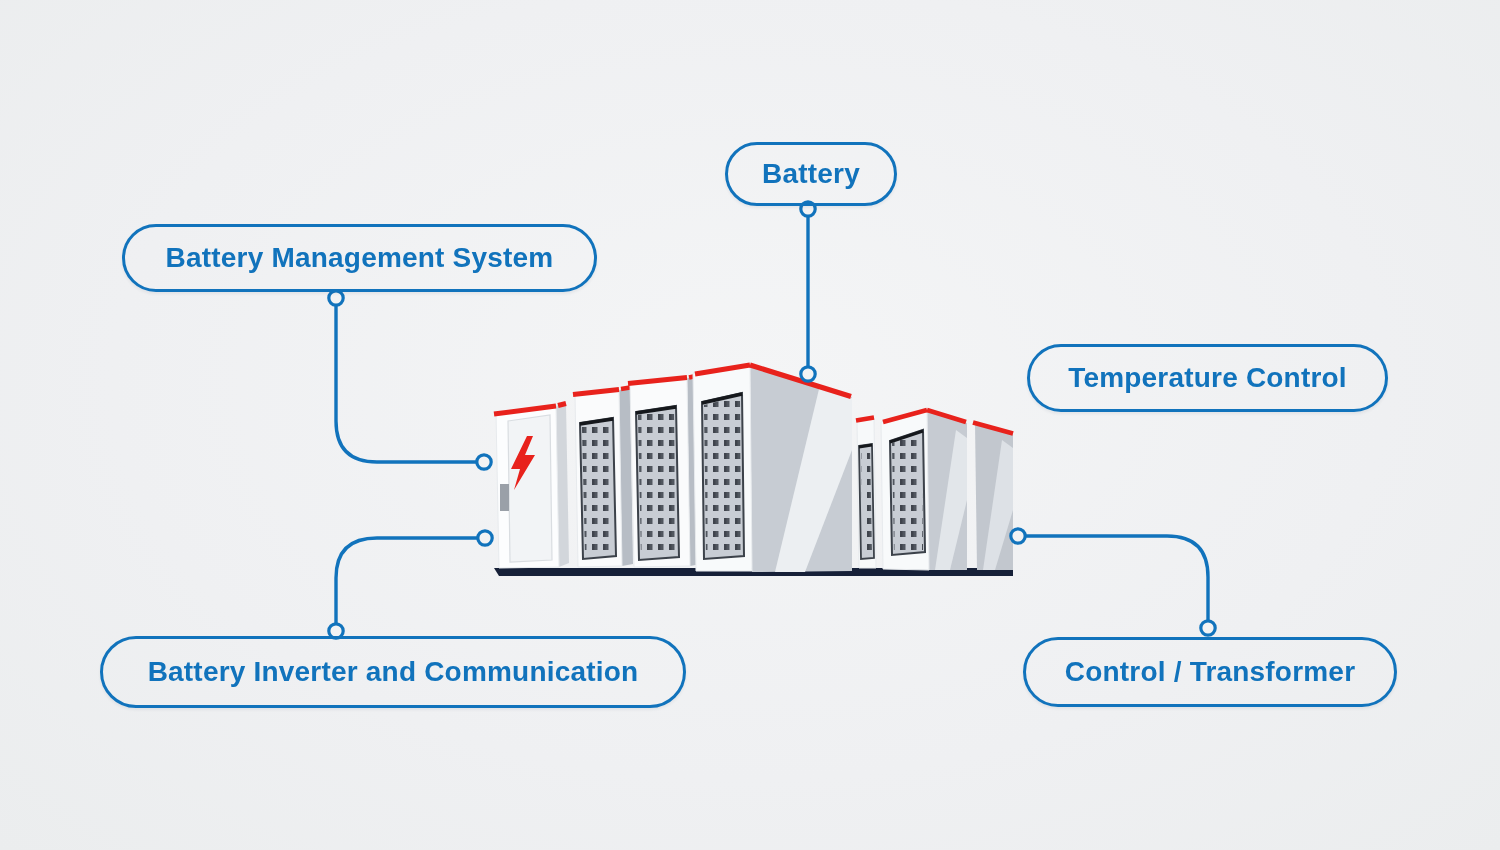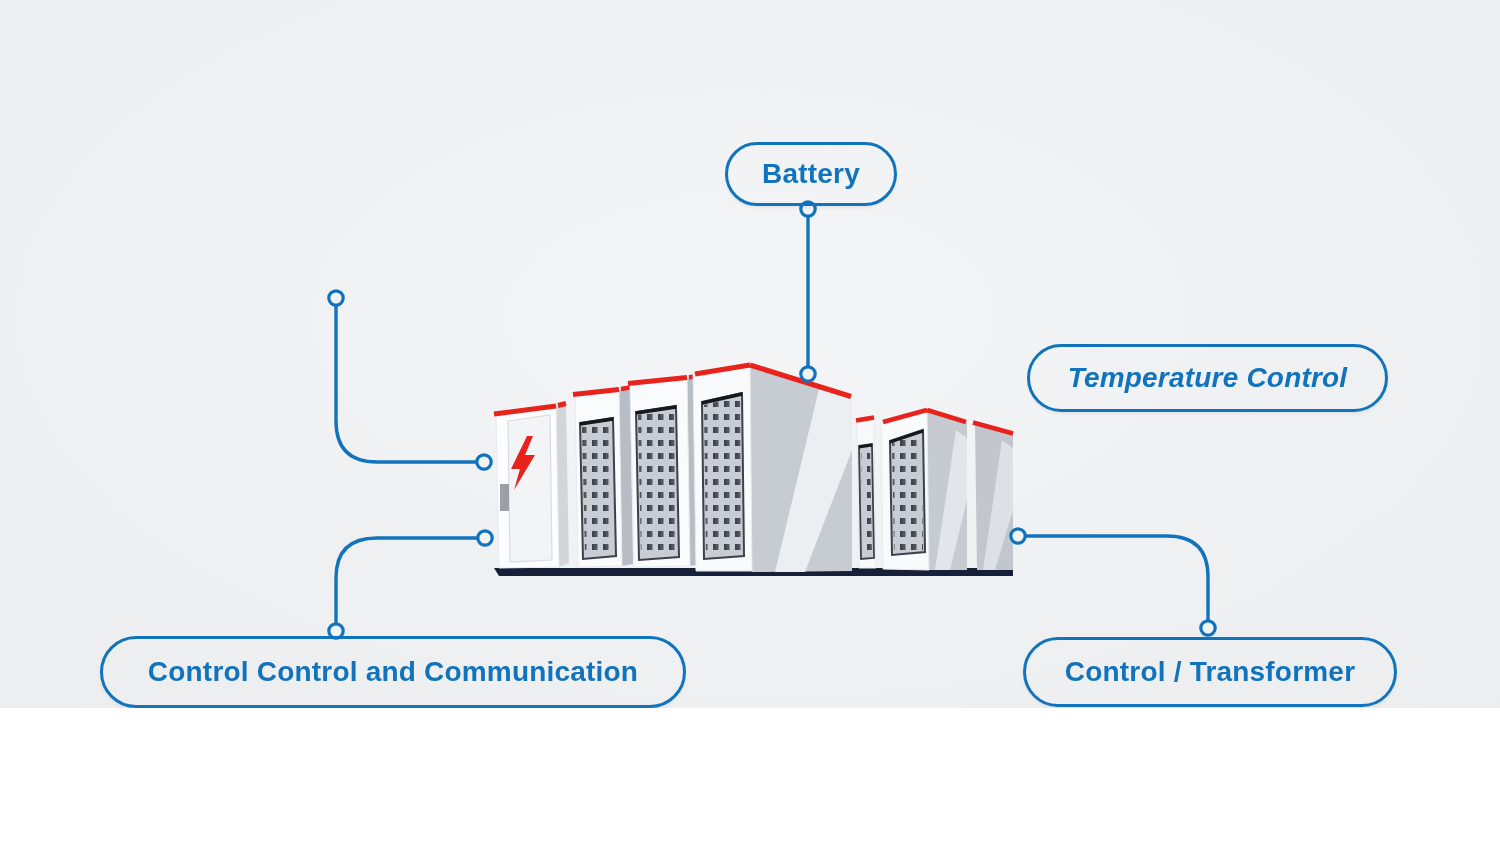--- a/index.html
+++ b/index.html
@@ -1,30 +1,30 @@
 <!DOCTYPE html>
 <html><head>
 <meta charset="utf-8">
 <style>
   html,body{margin:0;padding:0;}
   body{font-family:"Liberation Sans",sans-serif;}
   .canvas{
-    position:relative;width:1500px;height:708px;overflow:hidden;
+    position:relative;width:1500px;height:850px;overflow:hidden;
     background:radial-gradient(ellipse at 50% 45%, #f4f5f6 0%, #eff0f2 60%, #ebedee 100%);
   }
   .pill{
     position:absolute;display:flex;align-items:center;justify-content:center;
     border:3.4px solid #1173bc;border-radius:999px;box-sizing:border-box;
     color:#1173bc;font-weight:bold;font-size:28px;letter-spacing:0.2px;
     background:transparent;box-shadow:0 2px 3px rgba(40,60,90,0.07);
     white-space:nowrap;
   }
   .pill-battery{left:725px;top:142px;width:172px;height:64px;}
   .pill-bms{left:122px;top:224px;width:475px;height:68px;}
-  .pill-temp{left:1027px;top:344px;width:361px;height:68px;font-style:italic;}
+  .pill-temp{left:1027px;top:344px;width:361px;height:68px;}
   .pill-bcc{left:100px;top:636px;width:586px;height:72px;}
   .pill-inv{left:1023px;top:637px;width:374px;height:70px;}
   .layer{position:absolute;left:0;top:0;pointer-events:none;}
   .illus{position:absolute;left:480px;top:360px;pointer-events:none;}
 </style>
 </head>
 <body>
 
 <div class="canvas">
 
@@ -130,23 +130,26 @@
         <path d="M1025,536 L1167,536 Q1208,536 1208,577 L1208,621"></path>
         <circle cx="1018" cy="536" r="7.2" fill="#f2f3f4" stroke-width="3.2"></circle>
         <circle cx="1208" cy="628" r="7.2" fill="#f2f3f4" stroke-width="3.2"></circle>
       </g>
     </g>
   </svg>
 
   <div class="pill pill-battery">
     <span>Battery</span>
   </div>
+  <div class="pill pill-bms">
+    <span>Battery Management System</span>
+  </div>
   <div class="pill pill-temp">
     <span>Temperature Control</span>
   </div>
   <div class="pill pill-bcc">
-    <span>Control Control and Communication</span>
+    <span>Battery Inverter and Communication</span>
   </div>
   <div class="pill pill-inv">
     <span>Control / Transformer</span>
   </div>
 
 </div>
 
 </body></html>

